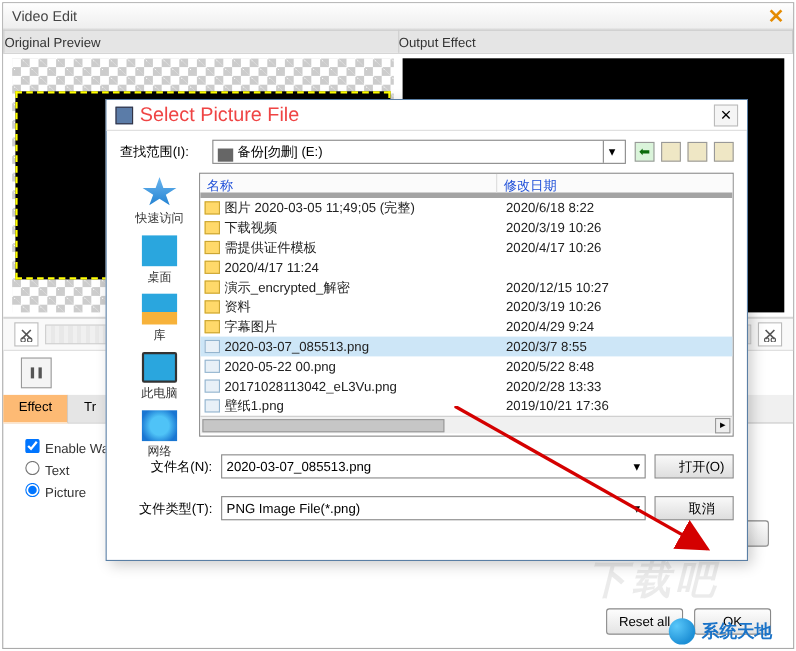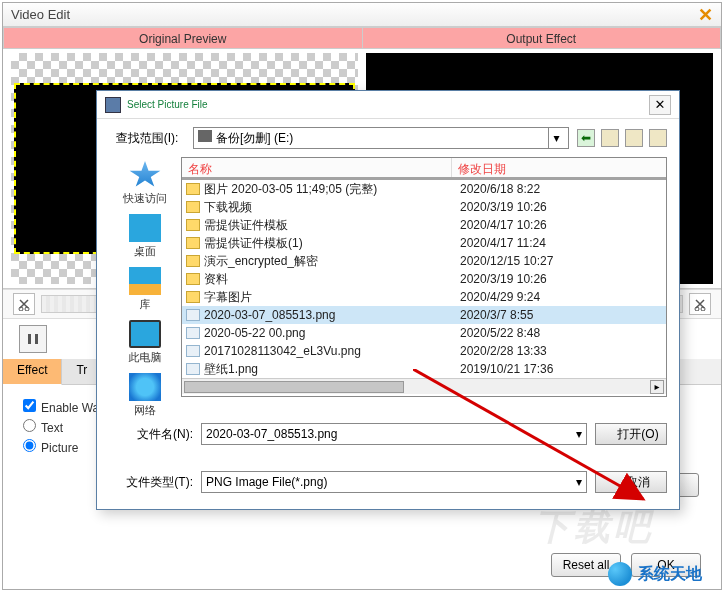--- a/index.html
+++ b/index.html
@@ -2,21 +2,21 @@
 <html><head>
 <meta charset="utf-8">
 <style>
 *{box-sizing:border-box;margin:0;padding:0;}
 body{font-family:"Segoe UI","Microsoft YaHei",Tahoma,sans-serif;font-size:12px;background:#fff;width:724px;height:592px;position:relative;overflow:hidden;}
 .main-window{position:absolute;top:2px;left:2px;right:2px;bottom:2px;border:1px solid #aaa;background:#fff;}
 .title-bar{height:24px;background:linear-gradient(#fefefe,#eee);border-bottom:1px solid #ccc;display:flex;align-items:center;padding:0 8px;justify-content:space-between;}
 .title-bar .t{font-size:13px;color:#444;}
 .close-x{font-family:Arial;font-size:18px;font-weight:bold;color:#e58b00;cursor:pointer;}
 .preview-hdrs{display:flex;height:22px;border-bottom:1px solid #ccc;}
-.preview-hdrs div{flex:1;text-align:center;line-height:22px;border:1px solid #ccc;border-bottom:none;background:#fca5a5;font-size:12px;color:#333;}
+.preview-hdrs div{flex:1;line-height:22px;border:1px solid #ccc;border-bottom:none;background:#e5e5e5;font-size:12px;color:#333;}
 .preview-hdrs div:first-child{border-right:none;}
 .preview-area{display:flex;height:240px;background:#fff;border-bottom:1px solid #ccc;padding:4px 8px;gap:8px;}
 .pv-left{flex:1;position:relative;background-image:linear-gradient(45deg,#ccc 25%,transparent 25%,transparent 75%,#ccc 75%,#ccc),linear-gradient(45deg,#ccc 25%,transparent 25%,transparent 75%,#ccc 75%,#ccc);background-size:16px 16px;background-position:0 0,8px 8px;background-color:#fff;}
 .pv-left .blackbox{position:absolute;top:30px;left:3px;right:3px;bottom:30px;background:#000;border:2px dashed #ff0;}
 .pv-right{flex:1;background:#000;}
 .timeline-row{height:30px;border-top:1px solid #ddd;border-bottom:1px solid #ddd;background:#f9f9f9;display:flex;align-items:center;padding:0 10px;gap:6px;}
 .track{flex:1;height:18px;background:repeating-linear-gradient(90deg,#f0f0f0,#f0f0f0 4px,#e8e8e8 4px,#e8e8e8 8px);border:1px solid #ccc;}
 .tl-btn{width:22px;height:22px;border:1px solid #bbb;background:#fff;display:flex;align-items:center;justify-content:center;}
 .controls-row{height:40px;display:flex;align-items:center;padding:0 16px;gap:10px;}
 .play-btn{width:28px;height:28px;border:1px solid #999;background:#f4f4f4;display:flex;align-items:center;justify-content:center;}
@@ -29,54 +29,54 @@
 .radio{margin-right:5px;}
 .bottom-btns{position:absolute;bottom:12px;right:20px;display:flex;gap:10px;}
 .winbtn{min-width:70px;height:24px;border:1px solid #888;background:linear-gradient(#fdfdfd,#e4e4e4);border-radius:3px;font-size:12px;cursor:pointer;}
 .logo-stamp{position:absolute;bottom:6px;right:22px;display:flex;align-items:center;gap:6px;color:#1a73c8;font-size:16px;font-weight:bold;}
 .logo-circle{width:24px;height:24px;border-radius:50%;background:radial-gradient(circle at 30% 30%,#5ac8fa 0%,#1e90d6 70%);position:relative;}
 
 
 .dialog{position:absolute;top:90px;left:96px;width:584px;height:420px;border:1px solid #5a7fa5;background:#fff;box-shadow:4px 4px 12px rgba(0,0,0,.2);}
 .dlg-title{height:28px;display:flex;align-items:center;justify-content:space-between;padding:0 8px;border-bottom:1px solid #ddd;background:#fff;}
 .dlg-title .dlg-ico{width:16px;height:16px;background:#5b7ca8;border:1px solid #334;display:inline-block;margin-right:6px;}
-.dlg-title .ttxt{font-size:10px;color:#15803d;flex:1;}
+.dlg-title .ttxt{font-size:18px;color:#ef4444;flex:1;}
 .dlg-close{width:22px;height:20px;border:1px solid #bbb;background:#f5f5f5;text-align:center;line-height:18px;cursor:pointer;font-size:13px;}
 .dlg-body{padding:8px 12px;}
 .lookrow{display:flex;align-items:center;gap:8px;margin-bottom:8px;}
-.lookrow .lbl{font-size:12px;width:76px;text-align:center;}
+.lookrow .lbl{font-size:12px;width:76px;text-align:left;}
 .dropdown{flex:1;height:22px;border:1px solid #888;background:#fff;display:flex;align-items:center;padding:0 4px;justify-content:space-between;}
 .dropdown .dd-ic{width:14px;height:12px;background:#666;display:inline-block;margin-right:4px;}
 .dd-arrow{width:16px;height:20px;border-left:1px solid #888;display:flex;align-items:center;justify-content:center;}
 .tb-icons{display:flex;gap:6px;}
 .tb-icons span{width:18px;height:18px;border:1px solid #999;background:#efe7c5;display:inline-block;}
 .tb-icons span.back{background:#daf4da;}
 .browser{display:flex;height:240px;}
 .places{width:72px;display:flex;flex-direction:column;align-items:center;gap:8px;padding-top:4px;}
 .place{display:flex;flex-direction:column;align-items:center;gap:2px;font-size:11px;color:#333;width:60px;cursor:pointer;}
 .place .pic{width:32px;height:28px;}
 .pic.star{background:linear-gradient(#6bb6ef,#1f7fd0);clip-path:polygon(50% 0,61% 35%,98% 35%,68% 57%,79% 91%,50% 70%,21% 91%,32% 57%,2% 35%,39% 35%);}
 .pic.desk{background:#2aa6de;}
 .pic.lib{background:linear-gradient(#2aa6de 60%,#f7b23a 60%);}
 .pic.pc{background:#2aa6de;border:2px solid #333;border-radius:2px;}
 .pic.net{background:radial-gradient(circle,#4fc3f7 40%,#1976d2 80%);}
 .file-area{flex:1;border:1px solid #888;background:#fff;overflow:hidden;font-size:12px;}
-.fhdr{display:flex;height:22px;border-bottom:3px solid #a3a3a3;background:#fbfbfb;font-size:12px;color:#ef4444;}
+.fhdr{display:flex;height:22px;border-bottom:5px solid #a3a3a3;background:#fbfbfb;font-size:12px;color:#1d4ed8;}
 .fhdr .c1{width:270px;padding:3px 6px;border-right:1px solid #ddd;}
 .fhdr .c2{flex:1;padding:3px 6px;}
 .frow{display:flex;height:18px;align-items:center;padding:0 4px;cursor:default;}
 .frow .ic{width:14px;height:12px;background:#ffd96a;border:1px solid #cba633;margin-right:4px;}
 .frow .ic.file{background:#e8f0f7;border-color:#94b5cf;}
 .frow .fn{width:256px;white-space:nowrap;overflow:hidden;color:#222;}
 .frow .fd{flex:1;color:#222;}
 .frow.sel{background:#cde6f7;}
 .fscroll{height:16px;border-top:1px solid #ccc;background:#f0f0f0;position:relative;}
 .fscroll .thumb{position:absolute;left:2px;top:2px;width:220px;height:12px;background:#c6c6c6;border:1px solid #999;}
 .fscroll .ra{position:absolute;right:2px;top:1px;width:14px;height:14px;border:1px solid #999;background:#eee;text-align:center;line-height:12px;font-size:10px;}
-.formrow{display:flex;align-items:center;gap:8px;margin-top:26px;}
+.formrow{display:flex;align-items:center;gap:8px;margin-top:16px;}
 .formrow .flbl{width:84px;text-align:right;font-size:12px;}
 .formrow .finput{flex:1;height:22px;border:1px solid #888;background:#fff;display:flex;align-items:center;justify-content:space-between;padding:0 4px;font-size:12px;font-family:inherit;}
 .dbtn{width:72px;height:22px;border:1px solid #888;background:linear-gradient(#f9f9f9,#dedede);font-size:12px;cursor:pointer;padding-left:14px;}
 .arrow-annot{position:absolute;top:278px;left:316px;width:240px;height:150px;pointer-events:none;}
 .watermark-txt{position:absolute;bottom:40px;right:70px;font-size:36px;color:rgba(0,0,0,.08);font-weight:bold;font-style:italic;letter-spacing:4px;}
 </style>
 </head>
 <body>
 
 <div class="main-window">
@@ -140,21 +140,21 @@
 <div class="dialog">
   <div class="dlg-title">
     <span class="dlg-ico"></span>
     <span class="ttxt">Select Picture File</span>
     <span class="dlg-close">✕</span>
   </div>
   <div class="dlg-body">
     <div class="lookrow">
       <span class="lbl">查找范围(I):</span>
       <div class="dropdown">
-        <span style="display:flex;align-items:flex-start">
+        <span style="display:flex;align-items:flex-end">
             <span class="dd-ic"></span>
             <span>备份[勿删] (E:)</span>
           </span>
         <span class="dd-arrow">▾</span>
       </div>
       <div class="tb-icons">
         <span class="back" style="display:flex;align-items:center;justify-content:center;color:#0a6b0a">⬅</span>
         <span></span>
         <span></span>
         <span></span>
@@ -199,21 +199,20 @@
               <span class="fn">下载视频</span>
               <span class="fd">2020/3/19 10:26</span>
             </div>
             <div class="frow">
               <span class="ic "></span>
               <span class="fn">需提供证件模板</span>
               <span class="fd">2020/4/17 10:26</span>
             </div>
             <div class="frow">
               <span class="ic "></span>
-              <span class="fn">需提供证件模板(1)</span>
               <span class="fd">2020/4/17 11:24</span>
             </div>
             <div class="frow">
               <span class="ic "></span>
               <span class="fn">演示_encrypted_解密</span>
               <span class="fd">2020/12/15 10:27</span>
             </div>
             <div class="frow">
               <span class="ic "></span>
               <span class="fn">资料</span>

